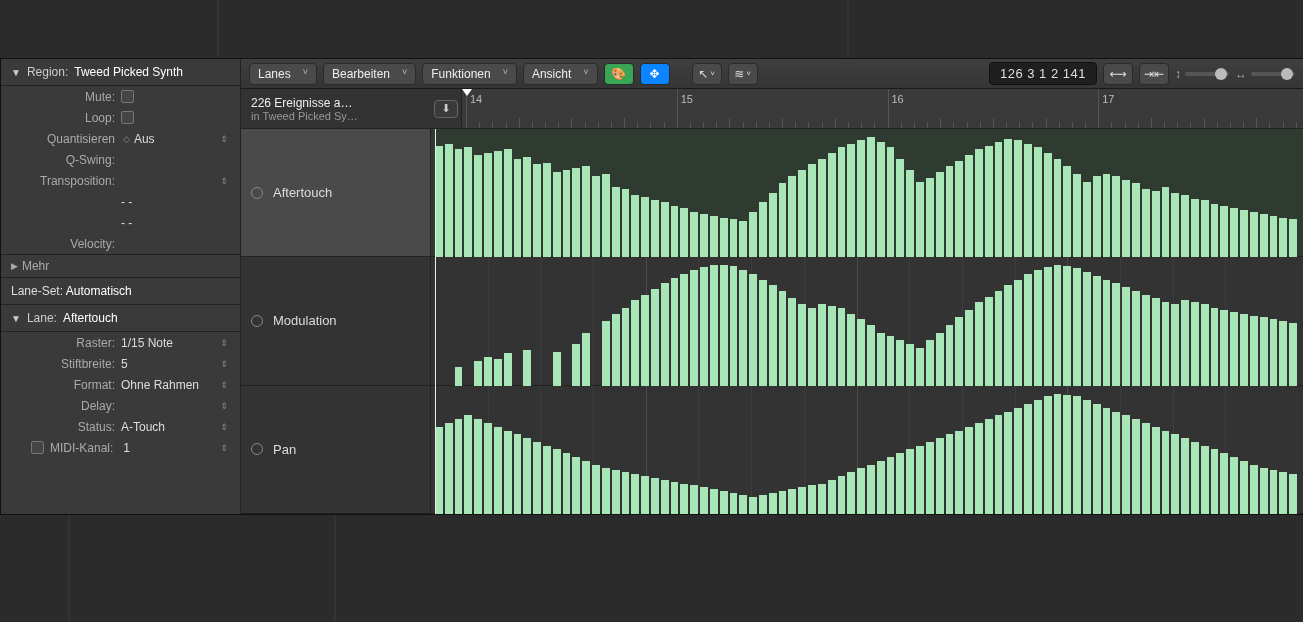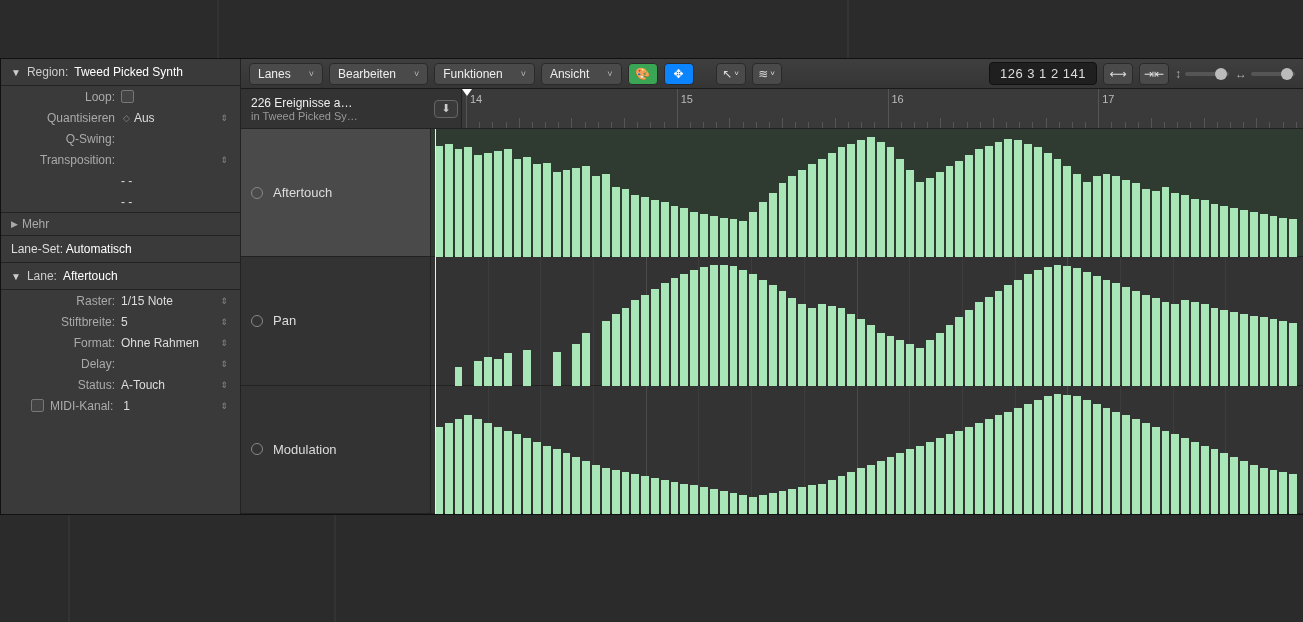--- a/index.html
+++ b/index.html
@@ -30,21 +30,21 @@
 
     .section-title { padding: 6px 10px; border-top: 1px solid #222; border-bottom: 1px solid #222; color: #ddd; }
     .section-title .val { color: #fff; }
 
     .more-row { display: flex; align-items: center; gap: 4px; padding: 4px 10px; color: #aaa; border-top: 1px solid #222; }
 
     
     .main { flex: 1; display: flex; flex-direction: column; background: #333; }
 
     .toolbar { height: 30px; background: linear-gradient(#3f3f3f,#353535); border-bottom: 1px solid #1a1a1a; display: flex; align-items: center; padding: 0 8px; gap: 6px; color: #ddd; }
-    .tb-btn { display: inline-flex; align-items: center; gap: 18px; background: #4a4a4a; border: 1px solid #2a2a2a; border-radius: 4px; padding: 3px 8px; font-size: 12px; color: #eee; cursor: pointer; }
+    .tb-btn { display: inline-flex; gap: 12px; background: #4a4a4a; border: 1px solid #2a2a2a; border-radius: 4px; padding: 3px 8px; font-size: 12px; color: #eee; cursor: pointer; }
     .tb-btn .chev { font-size: 9px; color: #bbb; }
     .tb-icon { width: 30px; height: 22px; border-radius: 4px; display: inline-flex; align-items: center; justify-content: center; border: 1px solid #2a2a2a; cursor: pointer; }
     .ic-green { background: #3aa655; color: #fff; }
     .ic-blue  { background: #0a84ff; color: #fff; }
     .ic-grey  { background: #4a4a4a; color: #ddd; }
     .tb-gap { width: 10px; }
     .tb-flex { flex: 1; }
     .lcd { background: #1f1f1f; border: 1px solid #111; border-radius: 4px; padding: 3px 10px; font-size: 13px; font-family: ui-monospace, Menlo, monospace; color: #ddd; letter-spacing: 0.5px; }
     .slider { display: inline-flex; align-items: center; gap: 4px; }
     .slider .track { width: 44px; height: 4px; background: #555; border-radius: 2px; position: relative; }
@@ -92,20 +92,24 @@
   <div class="inspector">
 
     <div class="ins-header">
       <span class="disclosure">▼</span>
       <span class="rlabel">Region:</span>
       <span class="rval">Tweed Picked Synth</span>
     </div>
 
     <div class="param-list">
       <div class="param">
+        <span class="plabel">Mute:</span>
+        <span class="cbox"></span>
+      </div>
+      <div class="param">
         <span class="plabel">Loop:</span>
         <span class="cbox"></span>
       </div>
       <div class="param">
         <span class="plabel">Quantisieren</span>
         <span class="drop" style="margin-left:2px;">◇</span>
         <span class="pval">Aus</span>
         <span class="drop">⇕</span>
       </div>
       <div class="param">
@@ -115,20 +119,23 @@
         <span class="plabel">Transposition:</span>
         <span class="drop">⇕</span>
       </div>
       <div class="param">
         <span class="plabel"></span>
         <span class="pval">- -</span>
       </div>
       <div class="param">
         <span class="plabel"></span>
         <span class="pval">- -</span>
+      </div>
+      <div class="param">
+        <span class="plabel">Velocity:</span>
       </div>
     </div>
 
     <div class="more-row">
       <span style="font-size:9px;">▶</span>
       <span>Mehr</span>
     </div>
 
     <div class="section-title">
       <span>Lane-Set:</span>
@@ -316,25 +323,25 @@
     </div>
 
     <div class="lanes-body">
       <div class="lane-headers" id="lane-headers">
           <div class="lane-header first">
             <span class="circ"></span>
             <span class="lname">Aftertouch</span>
           </div>
           <div class="lane-header">
             <span class="circ"></span>
-            <span class="lname">Pan</span>
+            <span class="lname">Modulation</span>
           </div>
           <div class="lane-header">
             <span class="circ"></span>
-            <span class="lname">Modulation</span>
+            <span class="lname">Pan</span>
           </div>
         </div>
       <div class="lanes-graph" id="lanes-graph">
           <div class="vgrid major" style="left: 4px;"></div>
           <div class="vgrid" style="left: 56.6875px;"></div>
           <div class="vgrid" style="left: 109.375px;"></div>
           <div class="vgrid" style="left: 162.062px;"></div>
           <div class="vgrid major" style="left: 214.75px;"></div>
           <div class="vgrid" style="left: 267.438px;"></div>
           <div class="vgrid" style="left: 320.125px;"></div>

